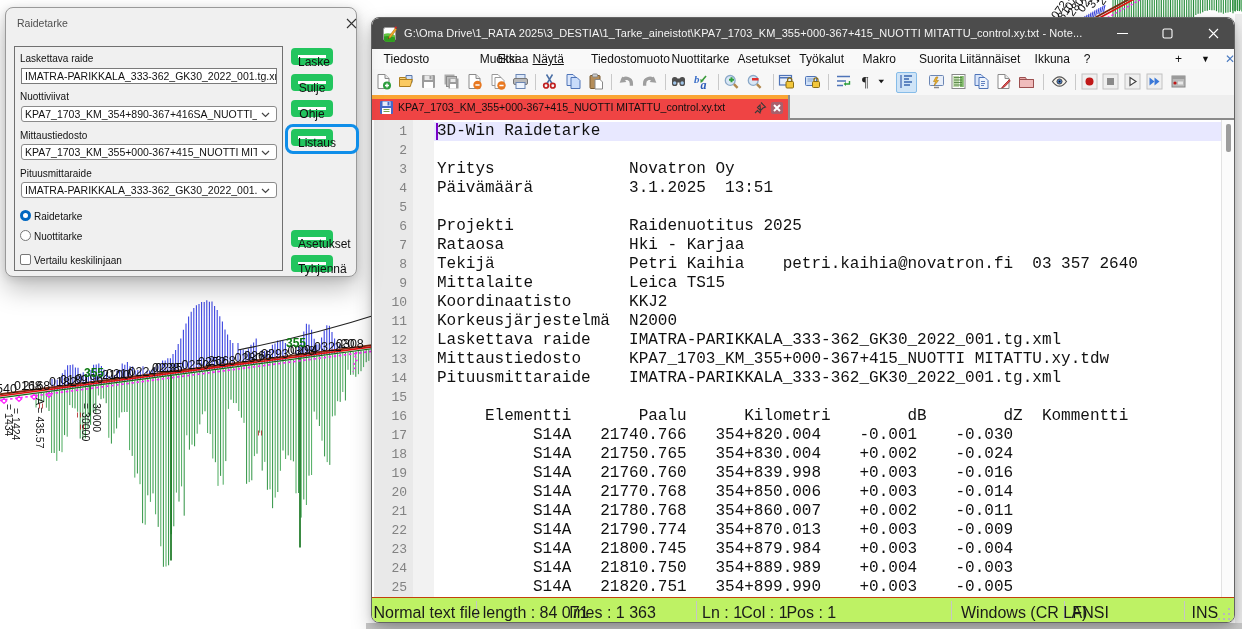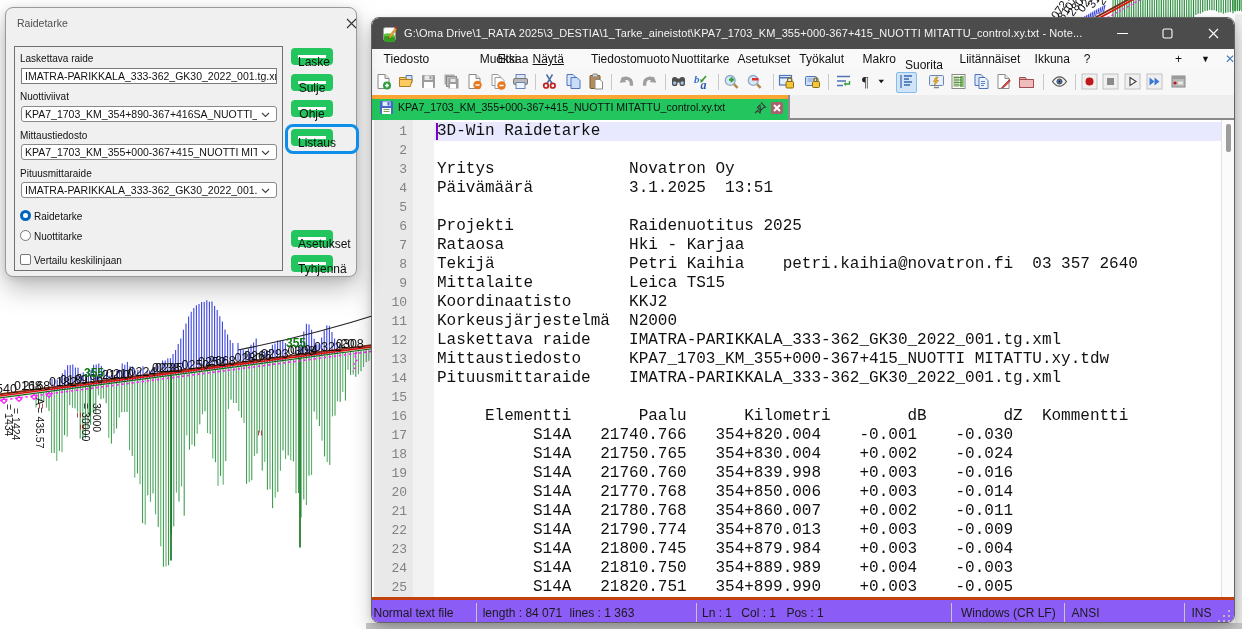--- a/index.html
+++ b/index.html
@@ -11,40 +11,40 @@
 #tbar{position:absolute;left:0;top:0;width:100%;height:39px;background:#4c4c4c;border-radius:7px 7px 0 0}
 #tbar .ttl{position:absolute;left:32px;top:8.5px;font-size:11px;color:#f4f4f4;white-space:nowrap;letter-spacing:.1px}
 #tbar svg{position:absolute}
 #menu{position:absolute;left:0;top:31px;width:100%;height:20px;background:#f9f9f9;font-size:12px;color:#101010}
 #menu span{position:absolute;top:3px;white-space:nowrap}
 #tools{position:absolute;left:0;top:51px;width:100%;height:26px;background:#f7f7f7}
 #tools .ic{position:absolute;top:4px}
 #tools .sep{position:absolute;top:5px;width:1px;height:16px;background:#c9c9c9}
 #tools .hl{position:absolute;top:2.5px;width:21px;height:21px;background:#cfe4f7;border:1px solid #86bce8;border-radius:2px}
 #tabbar{position:absolute;left:0;top:77px;width:100%;height:25px;background:#eeeeee;border-bottom:2px solid #8a8a8a}
-#tab1{position:absolute;left:0;top:0;width:418px;height:25px;background:#22c55e;border-right:2px solid #8f8f8f}
+#tab1{position:absolute;left:0;top:0;width:418px;height:25px;background:#ef4444;border-right:2px solid #8f8f8f}
 #tab1 .stripe{position:absolute;left:0;top:0;width:100%;height:4px;background:#faa534}
 #tab1 .fn{position:absolute;left:26px;top:6px;font-size:10.6px;color:#101010;white-space:nowrap}
 #tab1 svg{position:absolute}
 .tabx{position:absolute;left:399px;top:7px;width:12px;height:12px;background:#a8606c;border-radius:2px}
 
 #ed{position:absolute;left:0;top:102px;width:100%;height:477px;background:#fff;overflow:hidden}
 #gut{position:absolute;left:2px;top:0;width:39px;height:100%;background:#e9e9e9}
 #fold{position:absolute;left:41px;top:0;width:21px;height:100%;background:#f2f2f2}
 #hl1{position:absolute;left:62px;top:2px;width:789px;height:19px;background:#e8e8ff}
 #lnums{position:absolute;left:2px;top:2px;width:33px;font-family:"Liberation Mono",monospace;
   font-size:13px;line-height:19px;color:#828282;text-align:right;white-space:pre}
 #txt{position:absolute;left:65px;top:2px;font-family:"Liberation Mono",monospace;
   font-size:16px;line-height:19px;color:#111;white-space:pre}
 #caret{position:absolute;left:64px;top:3px;width:2px;height:17px;background:#7a00c8}
 #vsb{position:absolute;right:0;top:0;width:13px;height:100%;background:#fbfbfb;border-left:1px solid #e2e2e2}
 #vsb .th{position:absolute;left:4px;top:4px;width:5px;height:28px;background:#9d9d9d;border-radius:2px}
 
-#sbar{position:absolute;left:0;top:579px;width:100%;height:25px;background:#8b5cf6;
-  border-top:3px solid #c2410c;font-size:12px;color:#1a1a1a}
+#sbar{position:absolute;left:0;top:579px;width:100%;height:25px;background:#bef264;
+  border-top:1px solid #c2410c;font-size:16px;color:#1a1a1a}
 #sbar span{position:absolute;top:6px;white-space:nowrap}
 #sbar i{position:absolute;top:3px;width:1px;height:19px;background:#c6c6c6}
 #grip{position:absolute;right:2px;top:8px;width:14px;height:14px;
   background:
   radial-gradient(circle at 11px 3px,#b9b9b9 1.2px,transparent 1.4px),
   radial-gradient(circle at 11px 8px,#b9b9b9 1.2px,transparent 1.4px),
   radial-gradient(circle at 11px 13px,#b9b9b9 1.2px,transparent 1.4px),
   radial-gradient(circle at 6px 8px,#b9b9b9 1.2px,transparent 1.4px),
   radial-gradient(circle at 6px 13px,#b9b9b9 1.2px,transparent 1.4px),
   radial-gradient(circle at 1px 13px,#b9b9b9 1.2px,transparent 1.4px)}
@@ -210,21 +210,21 @@
     <div id="menu">
       <span style="left:11.6px;">Tiedosto</span>
       <span style="left:65.7px;margin-left:42px;">Muokkaa</span>
       <span style="left:125.4px;">Etsi</span>
       <span style="left:160.5px;text-decoration:underline;">Näytä</span>
       <span style="left:219px;">Tiedostomuoto</span>
       <span style="left:299.5px;">Nuottitarke</span>
       <span style="left:365.6px;">Asetukset</span>
       <span style="left:427.3px;">Työkalut</span>
       <span style="left:490.5px;">Makro</span>
-      <span style="left:533px;margin-top:6px;">Suorita</span>
+      <span style="left:547px;">Suorita</span>
       <span style="left:587.5px;">Liitännäiset</span>
       <span style="left:662.6px;">Ikkuna</span>
       <span style="left:711.8px;">?</span>
       <span style="left:803px;">+</span>
       <span style="left:829px;font-size:9px;top:5px;">▼</span>
       <span style="left:853px;"><b style="color:#4a7ac0;font-weight:normal">✕</b></span>
     </div>
     <div id="tools">
       <div class="ic" style="left:3.0px"><svg width="17" height="17" viewBox="0 0 17 17">
           <path d="M3 1.5h7l4 4V15.5H3z" fill="#fff" stroke="#8a8a8a" stroke-width="1"></path>

